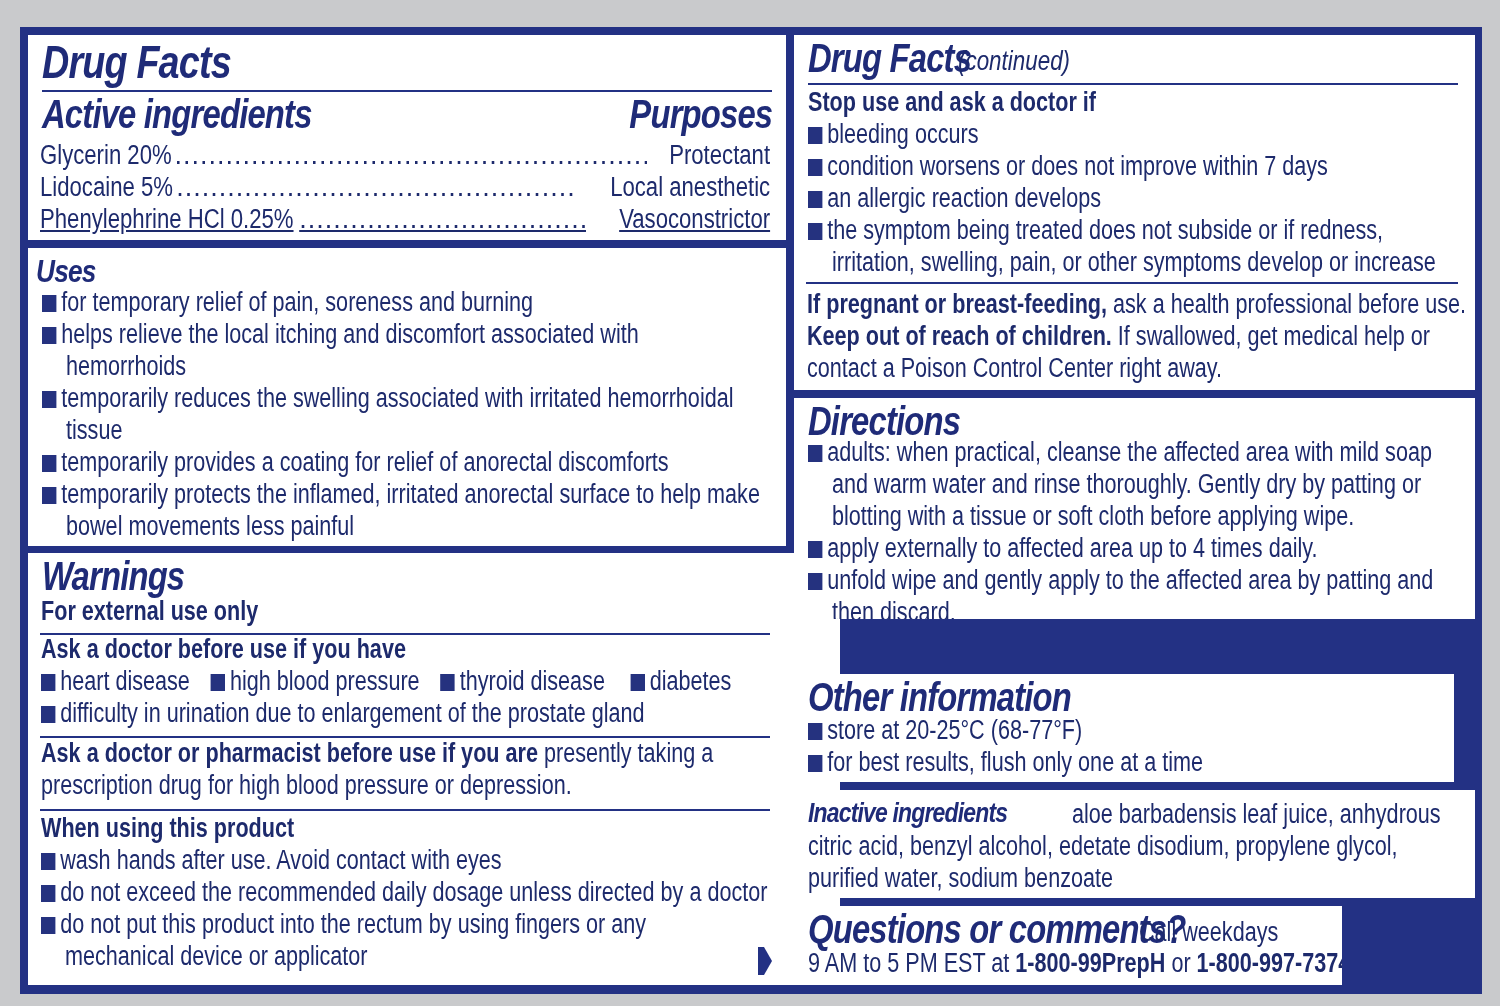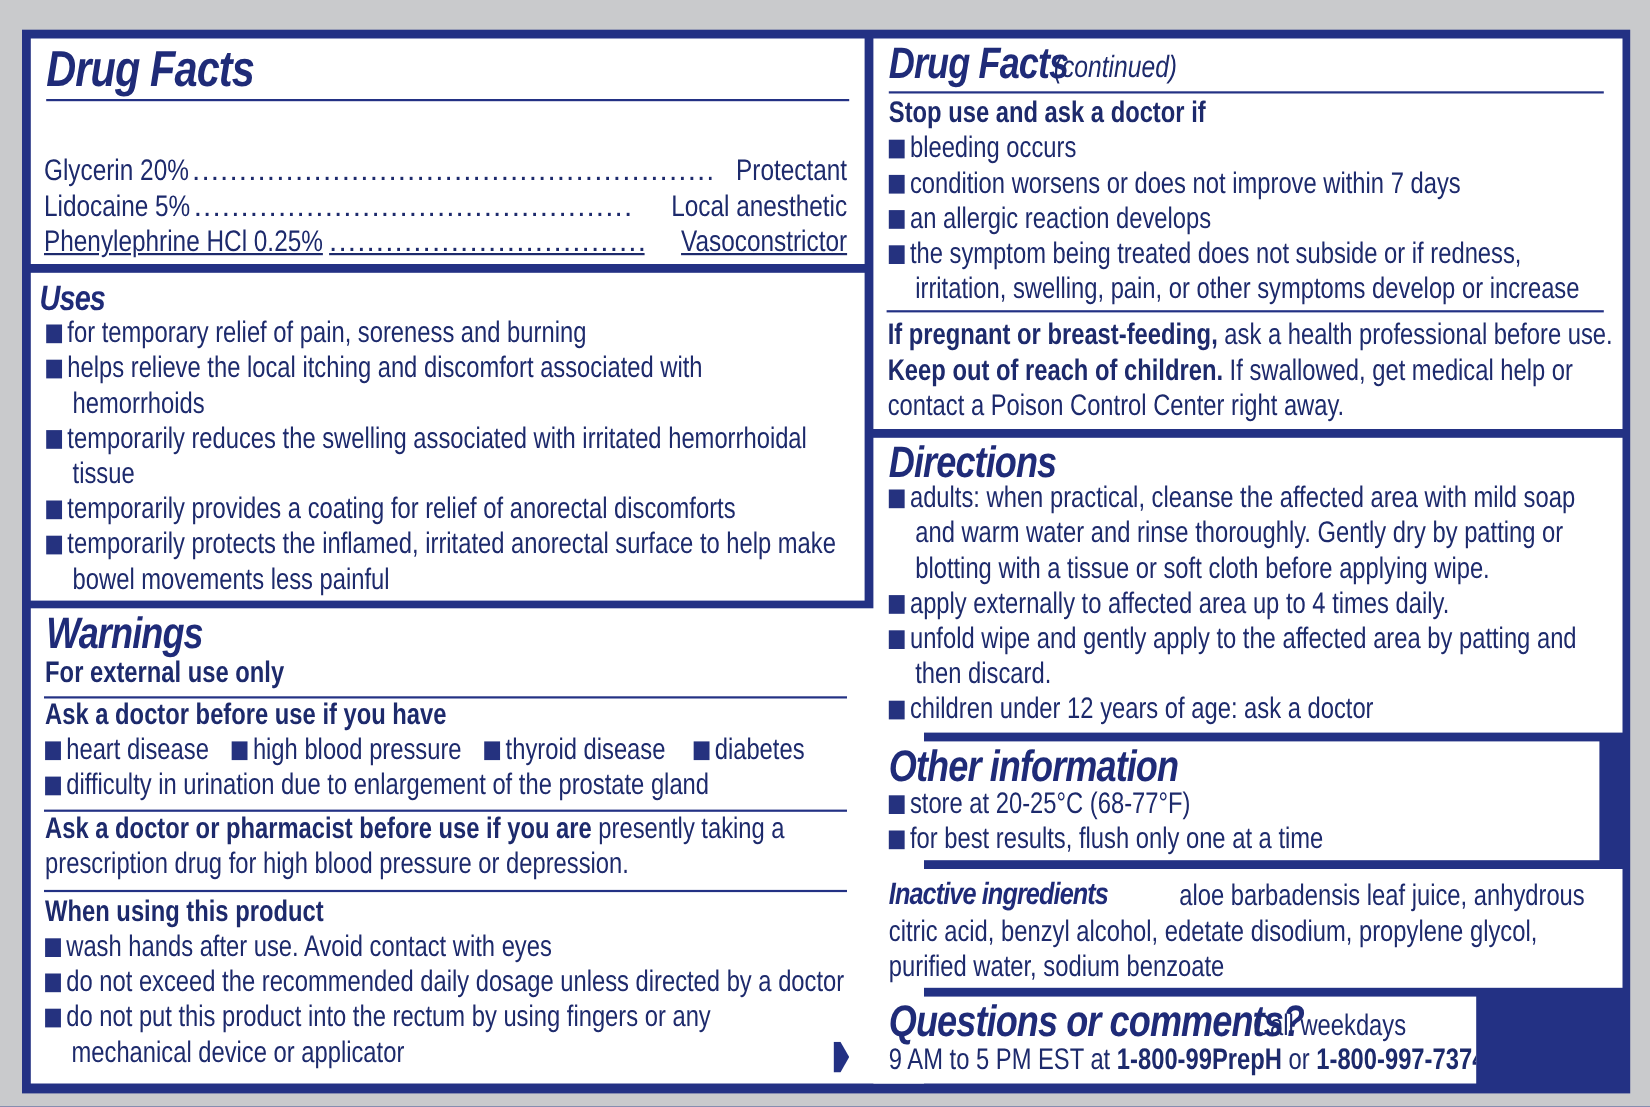--- a/index.html
+++ b/index.html
@@ -51,20 +51,26 @@
 </head>
 <body>
 
 <div class="panel"></div>
 
 <div class="box" style="left:28px;top:35px;width:758px;height:205px;">
   <div class="abs" style="left:14px;top:2px;font-size:46px;line-height:50px;">
     <span class="h-big">Drug Facts</span>
   </div>
   <div class="rule" style="left:14px;top:55px;width:730px;"></div>
+  <div class="abs" style="left:14px;top:56px;font-size:40px;line-height:46px;">
+    <span class="h-big">Active ingredients</span>
+  </div>
+  <div class="abs" style="right:14px;top:56px;font-size:40px;line-height:46px;text-align:right;">
+    <span class="h-big" style="transform-origin:right center;">Purposes</span>
+  </div>
 
   <div class="abs line" style="left:12px;top:104px;width:730px;display:flex;">
     <span class="cond" style="transform:scaleX(0.82);">Glycerin 20%</span>
     <span style="flex:1;overflow:hidden;white-space:nowrap;margin-left:-26px;letter-spacing:1px;">........................................................................................................................................</span>
     <span class="cond" style="transform:scaleX(0.82);transform-origin:right top;">Protectant</span>
   </div>
   <div class="abs line" style="left:12px;top:136px;width:730px;display:flex;">
     <span class="cond" style="transform:scaleX(0.82);">Lidocaine 5%</span>
     <span style="flex:1;overflow:hidden;white-space:nowrap;margin-left:-26px;letter-spacing:1px;">........................................................................................................................................</span>
     <span class="cond" style="transform:scaleX(0.82);transform-origin:right top;">Local anesthetic</span>
@@ -139,21 +145,21 @@
     <div style="padding-left:30px;">irritation, swelling, pain, or other symptoms develop or increase</div>
   </div>
   <div class="rule" style="left:12px;top:247px;width:652px;"></div>
   <div class="abs cond line" style="left:13px;top:253px;">
     <div><span class="bold">If pregnant or breast-feeding,</span><span> ask a health professional before use.</span></div>
     <div><span class="bold">Keep out of reach of children.</span><span> If swallowed, get medical help or</span></div>
     <div>contact a Poison Control Center right away.</div>
   </div>
 </div>
 
-<div class="box" style="left:794px;top:398px;width:681px;height:268px;">
+<div class="box" style="left:794px;top:398px;width:681px;height:221px;">
   <div class="abs" style="left:14px;top:0px;font-size:40px;line-height:46px;">
     <span class="h-big">Directions</span>
   </div>
   <div class="abs cond line" style="left:14px;top:38px;">
     <div><span class="bul"></span><span>adults: when practical, cleanse the affected area with mild soap</span></div>
     <div style="padding-left:30px;">and warm water and rinse thoroughly. Gently dry by patting or</div>
     <div style="padding-left:30px;">blotting with a tissue or soft cloth before applying wipe.</div>
     <div><span class="bul"></span><span>apply externally to affected area up to 4 times daily.</span></div>
     <div><span class="bul"></span><span>unfold wipe and gently apply to the affected area by patting and</span></div>
     <div style="padding-left:30px;">then discard.</div>

